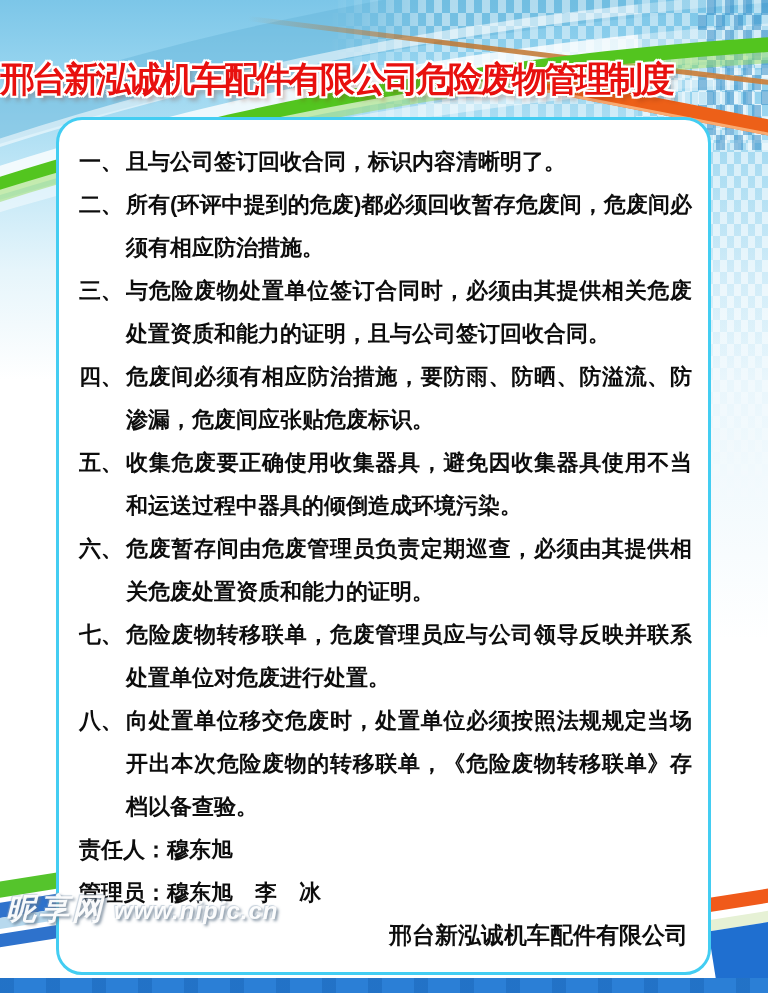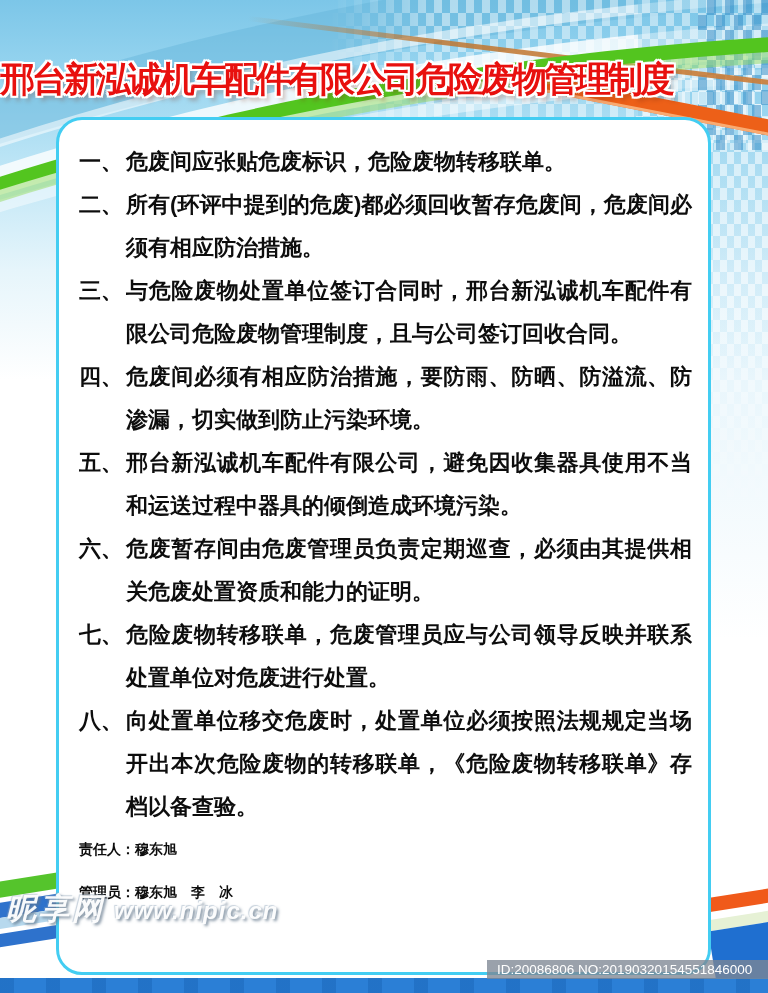--- a/index.html
+++ b/index.html
@@ -64,21 +64,21 @@
   }
   
   .panel {
     position:absolute; left:56px; top:117px; width:655px; height:858px; z-index:5;
     background:#ffffff; border:3px solid #43cdf2; border-radius:26px;
     box-sizing:border-box; padding:20px 16px 0 20px;
   }
   .item { display:flex; color:#0d0d0d; }
   .item .num { flex:0 0 47px; font-size:22px; font-weight:bold; line-height:43px; }
   .item .txt { flex:1; font-size:22px; font-weight:bold; line-height:43px; text-align:justify; }
-  .sig { font-size:14px; font-weight:bold; line-height:43px; color:#0d0d0d; }
+  .sig { font-size:22px; font-weight:bold; line-height:43px; color:#0d0d0d; }
   .company { text-align:right; padding-right:4px; font-size:23px; font-weight:bold; line-height:43px; color:#0d0d0d; }
   
   .bl-stripes { position:absolute; left:-16px; top:884px; width:112px; transform:rotate(-9deg); transform-origin:left top; z-index:4; }
   .bl-stripes .s1 { height:16px; background:#55c42c; }
   .bl-stripes .g1 { height:5px; }
   .bl-stripes .s2 { height:15px; background:#2e72cc; }
   .bl-stripes .s3 { height:11px; background:#b7d9ee; }
   .bl-stripes .g2 { height:5px; }
   .bl-stripes .s4 { height:13px; background:#2e72cc; }
   .br-stripes { position:absolute; left:702px; top:884px; width:95px; transform:rotate(-9deg); transform-origin:right top; z-index:4; }
@@ -137,54 +137,54 @@
   <div class="br-stripes">
     <div class="s1"></div>
     <div class="g1"></div>
     <div class="s2"></div>
     <div class="s3"></div>
   </div>
 
   <div class="panel">
     <div class="item">
       <span class="num">一、</span>
-      <span class="txt">危废间应张贴危废标识，危险废物转移联单。</span>
+      <span class="txt">且与公司签订回收合同，标识内容清晰明了。</span>
     </div>
     <div class="item">
       <span class="num">二、</span>
       <span class="txt">所有(环评中提到的危废)都必须回收暂存危废间，危废间必须有相应防治措施。</span>
     </div>
     <div class="item">
       <span class="num">三、</span>
-      <span class="txt">与危险废物处置单位签订合同时，邢台新泓诚机车配件有限公司危险废物管理制度，且与公司签订回收合同。</span>
+      <span class="txt">与危险废物处置单位签订合同时，必须由其提供相关危废处置资质和能力的证明，且与公司签订回收合同。</span>
     </div>
     <div class="item">
       <span class="num">四、</span>
-      <span class="txt">危废间必须有相应防治措施，要防雨、防晒、防溢流、防渗漏，切实做到防止污染环境。</span>
+      <span class="txt">危废间必须有相应防治措施，要防雨、防晒、防溢流、防渗漏，危废间应张贴危废标识。</span>
     </div>
     <div class="item">
       <span class="num">五、</span>
-      <span class="txt">邢台新泓诚机车配件有限公司，避免因收集器具使用不当和运送过程中器具的倾倒造成环境污染。</span>
+      <span class="txt">收集危废要正确使用收集器具，避免因收集器具使用不当和运送过程中器具的倾倒造成环境污染。</span>
     </div>
     <div class="item">
       <span class="num">六、</span>
       <span class="txt">危废暂存间由危废管理员负责定期巡查，必须由其提供相关危废处置资质和能力的证明。</span>
     </div>
     <div class="item">
       <span class="num">七、</span>
       <span class="txt">危险废物转移联单，危废管理员应与公司领导反映并联系处置单位对危废进行处置。</span>
     </div>
     <div class="item">
       <span class="num">八、</span>
       <span class="txt">向处置单位移交危废时，处置单位必须按照法规规定当场开出本次危险废物的转移联单，《危险废物转移联单》存档以备查验。</span>
     </div>
     <div class="sig">责任人：穆东旭</div>
     <div class="sig">管理员：穆东旭　李　冰</div>
+    <div class="company">邢台新泓诚机车配件有限公司</div>
   </div>
 
   <div class="bottom-bar"></div>
-  <div class="id-bar">ID:20086806 NO:20190320154551846000</div>
   <div class="watermark">
     <span class="site">昵享网</span>
     <span class="url">www.nipic.cn</span>
   </div>
 
 </div>
 
 </body></html>

